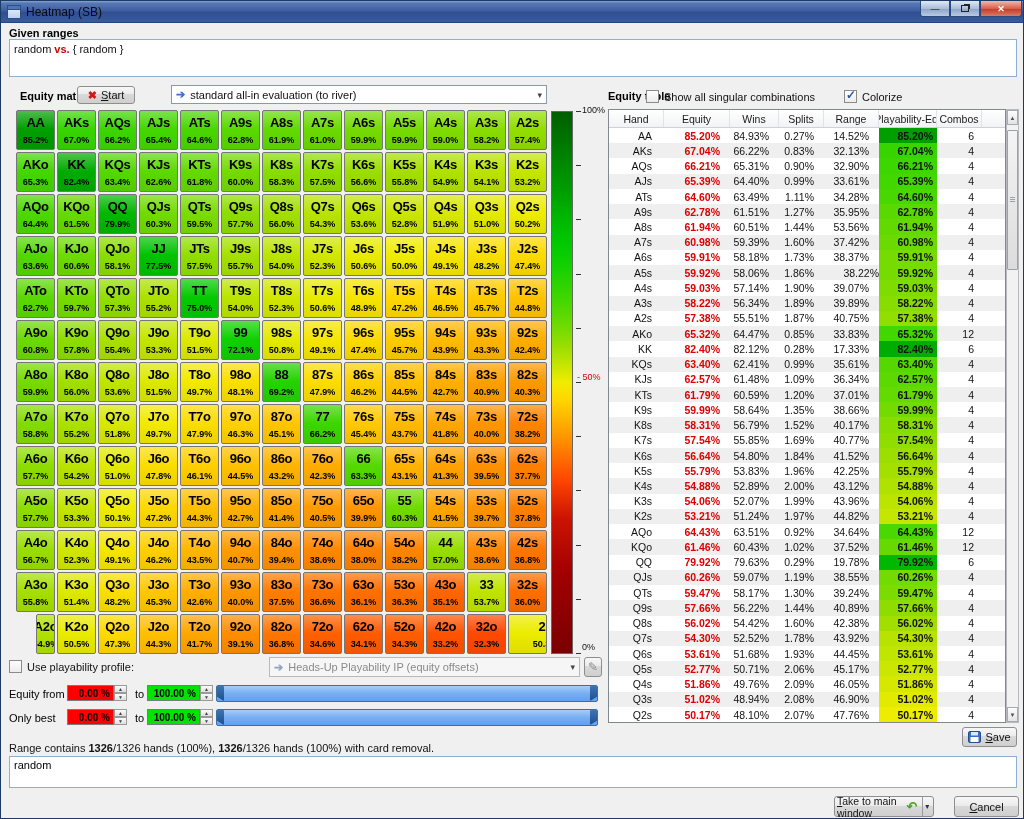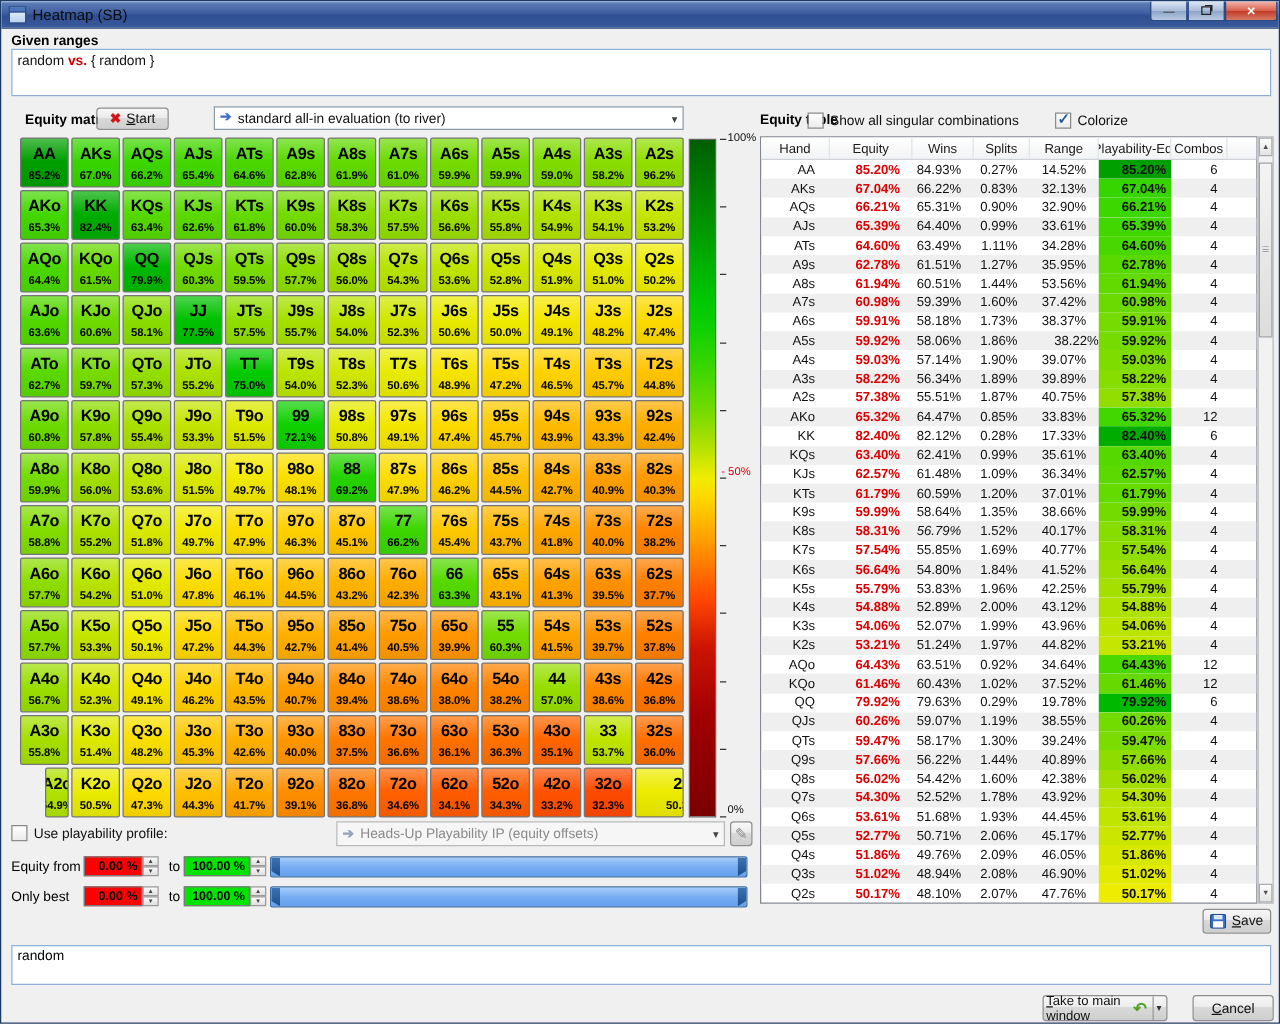--- a/index.html
+++ b/index.html
@@ -182,21 +182,21 @@
       <div class="cell" style="background: linear-gradient(rgba(255, 255, 255, 0.3), rgba(255, 255, 255, 0) 48%, rgba(0, 0, 0, 0.06)), rgb(128, 220, 0); background-blend-mode: normal;">
         <span class="hand">A4s</span>
         <span class="pct">59.0%</span>
       </div>
       <div class="cell" style="background: linear-gradient(rgba(255, 255, 255, 0.3), rgba(255, 255, 255, 0) 48%, rgba(0, 0, 0, 0.06)), rgb(137, 221, 0); background-blend-mode: normal;">
         <span class="hand">A3s</span>
         <span class="pct">58.2%</span>
       </div>
       <div class="cell" style="background: linear-gradient(rgba(255, 255, 255, 0.3), rgba(255, 255, 255, 0) 48%, rgba(0, 0, 0, 0.06)), rgb(146, 222, 0); background-blend-mode: normal;">
         <span class="hand">A2s</span>
-        <span class="pct">96.2%</span>
+        <span class="pct">57.4%</span>
       </div>
       <div class="cell" style="background: linear-gradient(rgba(255, 255, 255, 0.3), rgba(255, 255, 255, 0) 48%, rgba(0, 0, 0, 0.06)), rgb(68, 215, 0); background-blend-mode: normal;">
         <span class="hand">AKo</span>
         <span class="pct">65.3%</span>
       </div>
       <div class="cell" style="background: linear-gradient(rgba(255, 255, 255, 0.3), rgba(255, 255, 255, 0) 48%, rgba(0, 0, 0, 0.06)), rgb(0, 172, 0); background-blend-mode: normal;">
         <span class="hand">KK</span>
         <span class="pct">82.4%</span>
       </div>
       <div class="cell" style="background: linear-gradient(rgba(255, 255, 255, 0.3), rgba(255, 255, 255, 0) 48%, rgba(0, 0, 0, 0.06)), rgb(84, 216, 0); background-blend-mode: normal;">
@@ -1024,21 +1024,21 @@
           <div class="tcell eq" style="width: 66px; padding-right: 10px;">59.99%</div>
           <div class="tcell" style="width: 49px; padding-right: 10px;">58.64%</div>
           <div class="tcell" style="width: 45px; padding-right: 10px;">1.35%</div>
           <div class="tcell" style="width: 55px; padding-right: 10px;">38.66%</div>
           <div class="tcell peq" style="width: 58px; padding-right: 4px; background: rgb(116, 219, 0);">59.99%</div>
           <div class="tcell" style="width: 45px; padding-right: 8px;">4</div>
         </div>
         <div class="trow">
           <div class="tcell" style="width: 55px; padding-right: 12px;">K8s</div>
           <div class="tcell eq" style="width: 66px; padding-right: 10px;">58.31%</div>
-          <div class="tcell" style="width: 49px; padding-right: 10px; font-style: italic;">56.79%</div>
+          <div class="tcell" style="width: 49px; padding-right: 10px;">56.79%</div>
           <div class="tcell" style="width: 45px; padding-right: 10px;">1.52%</div>
           <div class="tcell" style="width: 55px; padding-right: 10px;">40.17%</div>
           <div class="tcell peq" style="width: 58px; padding-right: 4px; background: rgb(135, 221, 0);">58.31%</div>
           <div class="tcell" style="width: 45px; padding-right: 8px;">4</div>
         </div>
         <div class="trow">
           <div class="tcell" style="width: 55px; padding-right: 12px;">K7s</div>
           <div class="tcell eq" style="width: 66px; padding-right: 10px;">57.54%</div>
           <div class="tcell" style="width: 49px; padding-right: 10px;">55.85%</div>
           <div class="tcell" style="width: 45px; padding-right: 10px;">1.69%</div>
@@ -1265,20 +1265,23 @@
   <div class="numfield" style="left:146px;top:708px;width:53px;background:#00e400;">100.00 %</div>
   <div class="spinner" style="left:199px;top:708px;">
     <span>▲</span>
       <span>▼</span>
   </div>
   <div class="slider" style="left:215px;top:708px;width:382px;">
     <span class="handle left"></span>
     <span class="handle right"></span>
   </div>
 
+  <div class="summary">
+    <span>Range contains </span><b>1326</b><span>/1326 hands (100%), </span><b>1326</b><span>/1326 hands (100%) with card removal.</span>
+  </div>
 
   <textarea class="range-ta" spellcheck="false" style="">random</textarea>
 
   <div class="btn take-btn">
     <span class="mnemonic">Take to main window</span>
     <span class="undo-icon">↶</span>
     <span class="take-split">▾</span>
   </div>
   <div class="btn cancel-btn">
     <span class="mnemonic">Cancel</span>

